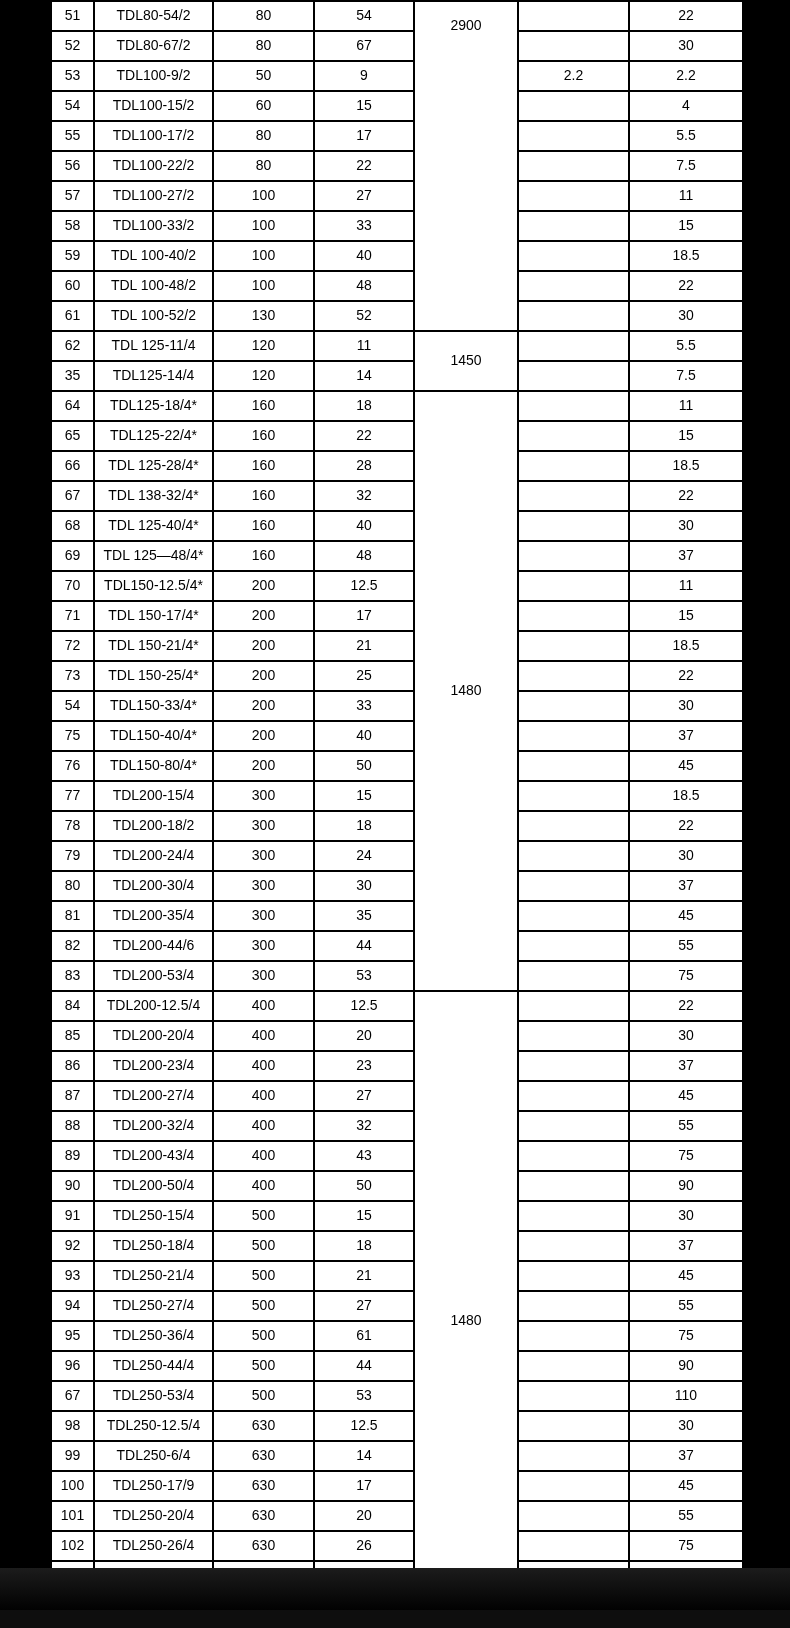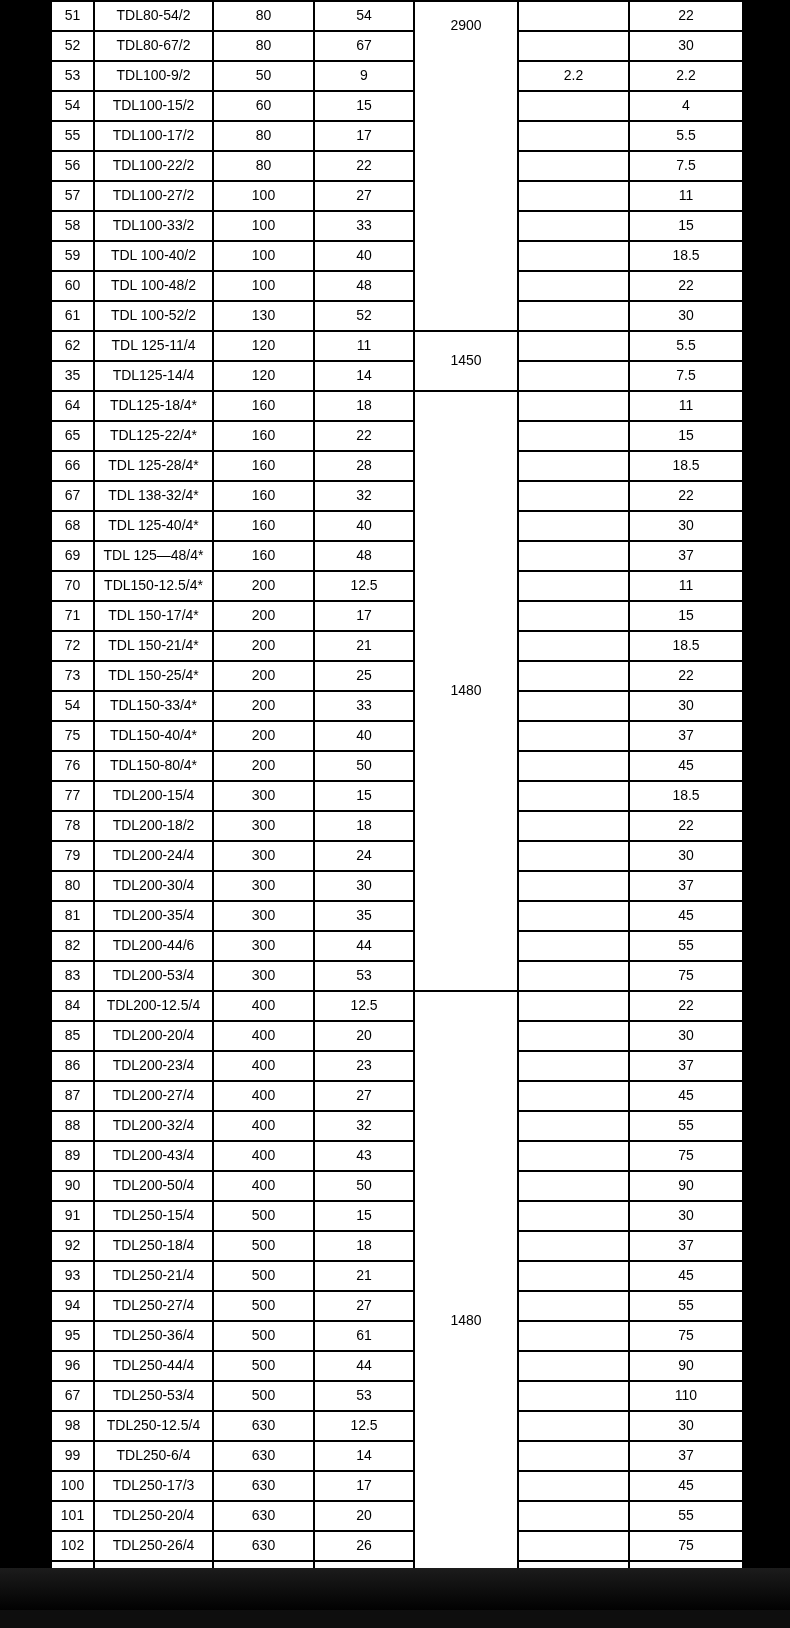--- a/index.html
+++ b/index.html
@@ -455,21 +455,21 @@
       <tr>
         <td>99</td>
         <td>TDL250-6/4</td>
         <td>630</td>
         <td>14</td>
         <td></td>
         <td>37</td>
       </tr>
       <tr>
         <td>100</td>
-        <td>TDL250-17/3</td>
+        <td>TDL250-17/9</td>
         <td>630</td>
         <td>17</td>
         <td></td>
         <td>45</td>
       </tr>
       <tr>
         <td>101</td>
         <td>TDL250-20/4</td>
         <td>630</td>
         <td>20</td>

